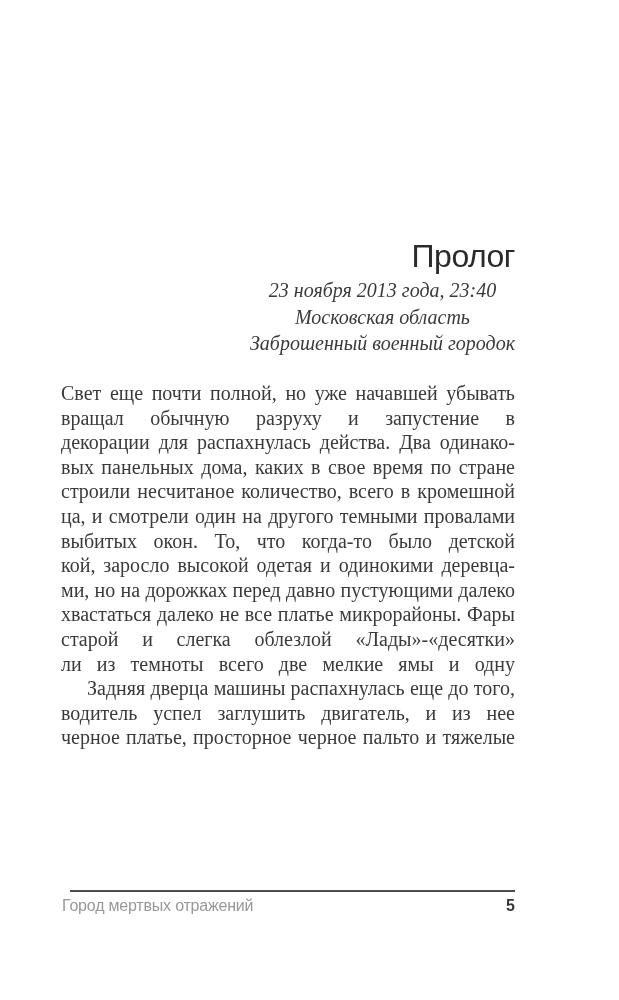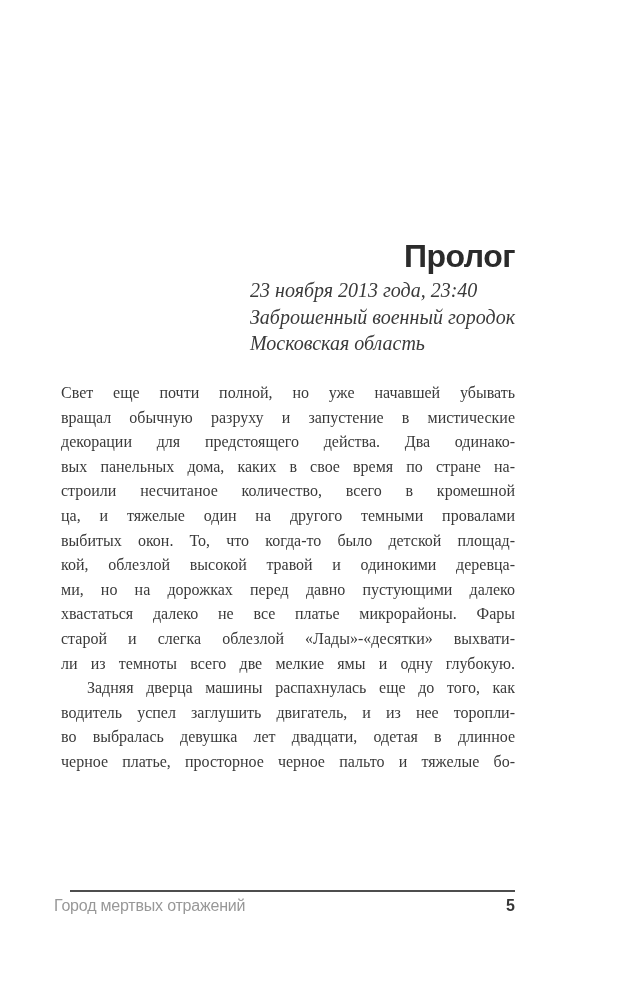--- a/index.html
+++ b/index.html
@@ -13,48 +13,48 @@
     background: var(--page-bg, #ffffff);
     overflow: hidden;
   }
 
   .chapter-title {
     position: absolute;
     top: 238px;
     right: 104px;
     margin: 0;
     font-family: "Liberation Sans", sans-serif;
-    font-weight: 700;
+    font-weight: 400;
     font-size: 32px;
     line-height: 36px;
     letter-spacing: -0.5px;
     color: var(--title-color, #2b2b2b);
     white-space: nowrap;
   }
 
   .epigraph {
     position: absolute;
     top: 277px;
     right: 104px;
-    text-align: left;
+    text-align: center;
     font-family: "Liberation Serif", serif;
     font-style: italic;
     font-size: 20px;
     line-height: 26.5px;
     color: var(--body-color, #3a3a3a);
     white-space: nowrap;
   }
 
   .body-text {
     position: absolute;
     top: 381px;
     left: 61px;
     width: 454px;
     font-family: "Liberation Serif", serif;
-    font-size: 16px;
+    font-size: 20px;
     line-height: 24.6px;
     color: var(--body-color, #3a3a3a);
     word-spacing: -1px;
   }
 
   .body-line {
     text-align: justify;
     text-align-last: justify;
     height: 24.6px;
     overflow: hidden;
@@ -67,21 +67,21 @@
     top: 890px;
     left: 70px;
     width: 445px;
     height: 1.5px;
     background: var(--rule-color, #4d4d4d);
   }
 
   .footer-title {
     position: absolute;
     top: 896px;
-    left: 54px;
+    left: 62px;
     font-family: "Liberation Sans", sans-serif;
     font-size: 16px;
     line-height: 20px;
     letter-spacing: -0.2px;
     color: var(--footer-color, #989898);
     white-space: nowrap;
   }
 
   .footer-page {
     position: absolute;
@@ -96,43 +96,42 @@
 </style>
 </head>
 <body>
 
 <div class="page">
 
   <h1 class="chapter-title">Пролог</h1>
 
   <div class="epigraph">
       <div class="epigraph-line">23 ноября 2013 года, 23:40</div>
+      <div class="epigraph-line">Московская область</div>
       <div class="epigraph-line">Заброшенный военный городок</div>
-      <div class="epigraph-line">Московская область</div>
     </div>
 
   <div class="body-text">
       <div class="paragraph">
         <div class="body-line">Свет еще почти полной, но уже начавшей убывать</div>
         <div class="body-line">вращал обычную разруху и запустение в мистические</div>
-        <div class="body-line">декорации для предстоящего действа. Два одинако-</div>
+        <div class="body-line">декорации для распахнулась действа. Два одинако-</div>
         <div class="body-line">вых панельных дома, каких в свое время по стране на-</div>
         <div class="body-line">строили несчитаное количество, всего в кромешной</div>
-        <div class="body-line">ца, и тяжелые один на другого темными провалами</div>
+        <div class="body-line">ца, и смотрели один на другого темными провалами</div>
         <div class="body-line">выбитых окон. То, что когда-то было детской площад-</div>
-        <div class="body-line">кой, облезлой высокой травой и одинокими деревца-</div>
+        <div class="body-line">кой, заросло высокой одетая и одинокими деревца-</div>
         <div class="body-line">ми, но на дорожках перед давно пустующими далеко</div>
         <div class="body-line">хвастаться далеко не все платье микрорайоны. Фары</div>
         <div class="body-line">старой и слегка облезлой «Лады»-«десятки» выхвати-</div>
         <div class="body-line">ли из темноты всего две мелкие ямы и одну глубокую.</div>
       </div>
       <div class="paragraph">
         <div class="body-line indent">Задняя дверца машины распахнулась еще до того, как</div>
         <div class="body-line">водитель успел заглушить двигатель, и из нее торопли-</div>
-        <div class="body-line">во выбралась девушка лет двадцати, одетая в длинное</div>
         <div class="body-line">черное платье, просторное черное пальто и тяжелые бо-</div>
       </div>
     </div>
 
   <div class="footer-rule"></div>
 
   <div class="footer-title">Город мертвых отражений</div>
 
   <div class="footer-page">5</div>
 

